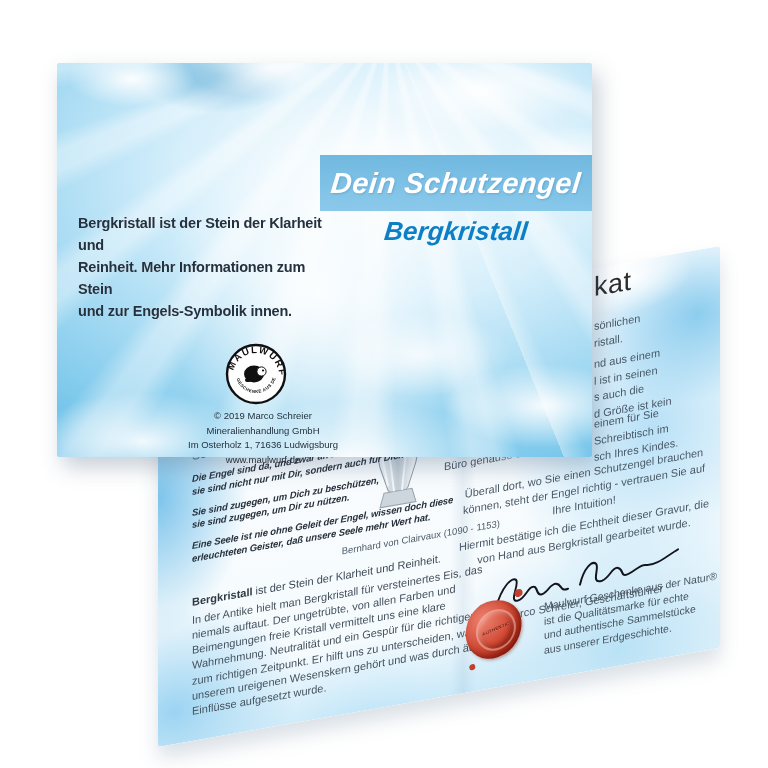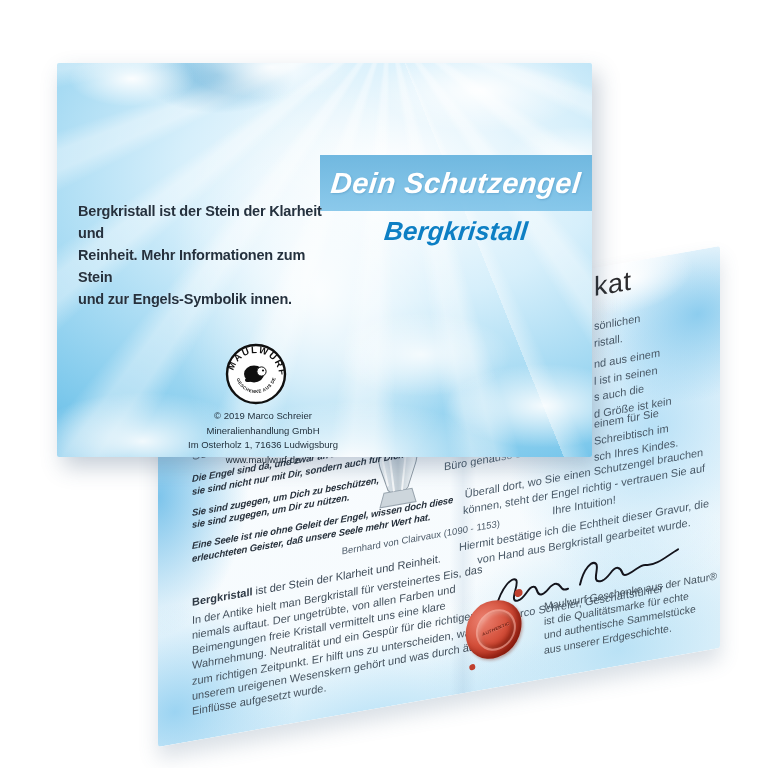--- a/index.html
+++ b/index.html
@@ -83,21 +83,21 @@
       repeating-conic-gradient(from 158deg at 62% -10%, rgba(255,255,255,0) 0deg 5deg, rgba(255,255,255,.38) 8deg 11deg, rgba(255,255,255,0) 14deg 16deg),
       radial-gradient(230px 330px at 49% 58%, rgba(255,255,255,.9), rgba(255,255,255,0) 65%),
       radial-gradient(ellipse 150% 125% at 62% 28%, #ffffff 0%, #d6effb 26%, #7ec9ec 60%, #35a4dd 86%, #2292cd 100%);}
   .banner{position:absolute;left:263px;right:0;top:92px;height:56px;
       background:linear-gradient(180deg,rgba(104,180,222,.94),rgba(124,194,232,.88));
       display:flex;align-items:center;justify-content:center;}
   .banner-title{font-size:29px;font-weight:bold;font-style:italic;color:#ffffff;
       transform:skewX(-6deg);letter-spacing:.5px;text-shadow:1px 1px 2px rgba(30,100,150,.25);}
   .subtitle{position:absolute;left:263px;right:0;top:153px;text-align:center;
       font-size:26px;font-weight:bold;font-style:italic;color:#0d7fc4;transform:skewX(-6deg);}
-  .info-text{position:absolute;left:21px;top:137px;width:260px;font-size:14.5px;
+  .info-text{position:absolute;left:21px;top:149px;width:260px;font-size:14.5px;
       line-height:1.52;color:#24313e;font-weight:bold;letter-spacing:-.2px;
       text-shadow:0 0 1px rgba(255,255,255,.6);}
   .logo{position:absolute;left:167px;top:279px;}
   .copyright{position:absolute;left:96px;top:346px;width:220px;text-align:center;
       font-size:9.5px;line-height:1.55;color:#1e2c38;}
 </style>
 </head>
 <body>
 
 <div class="stage">

